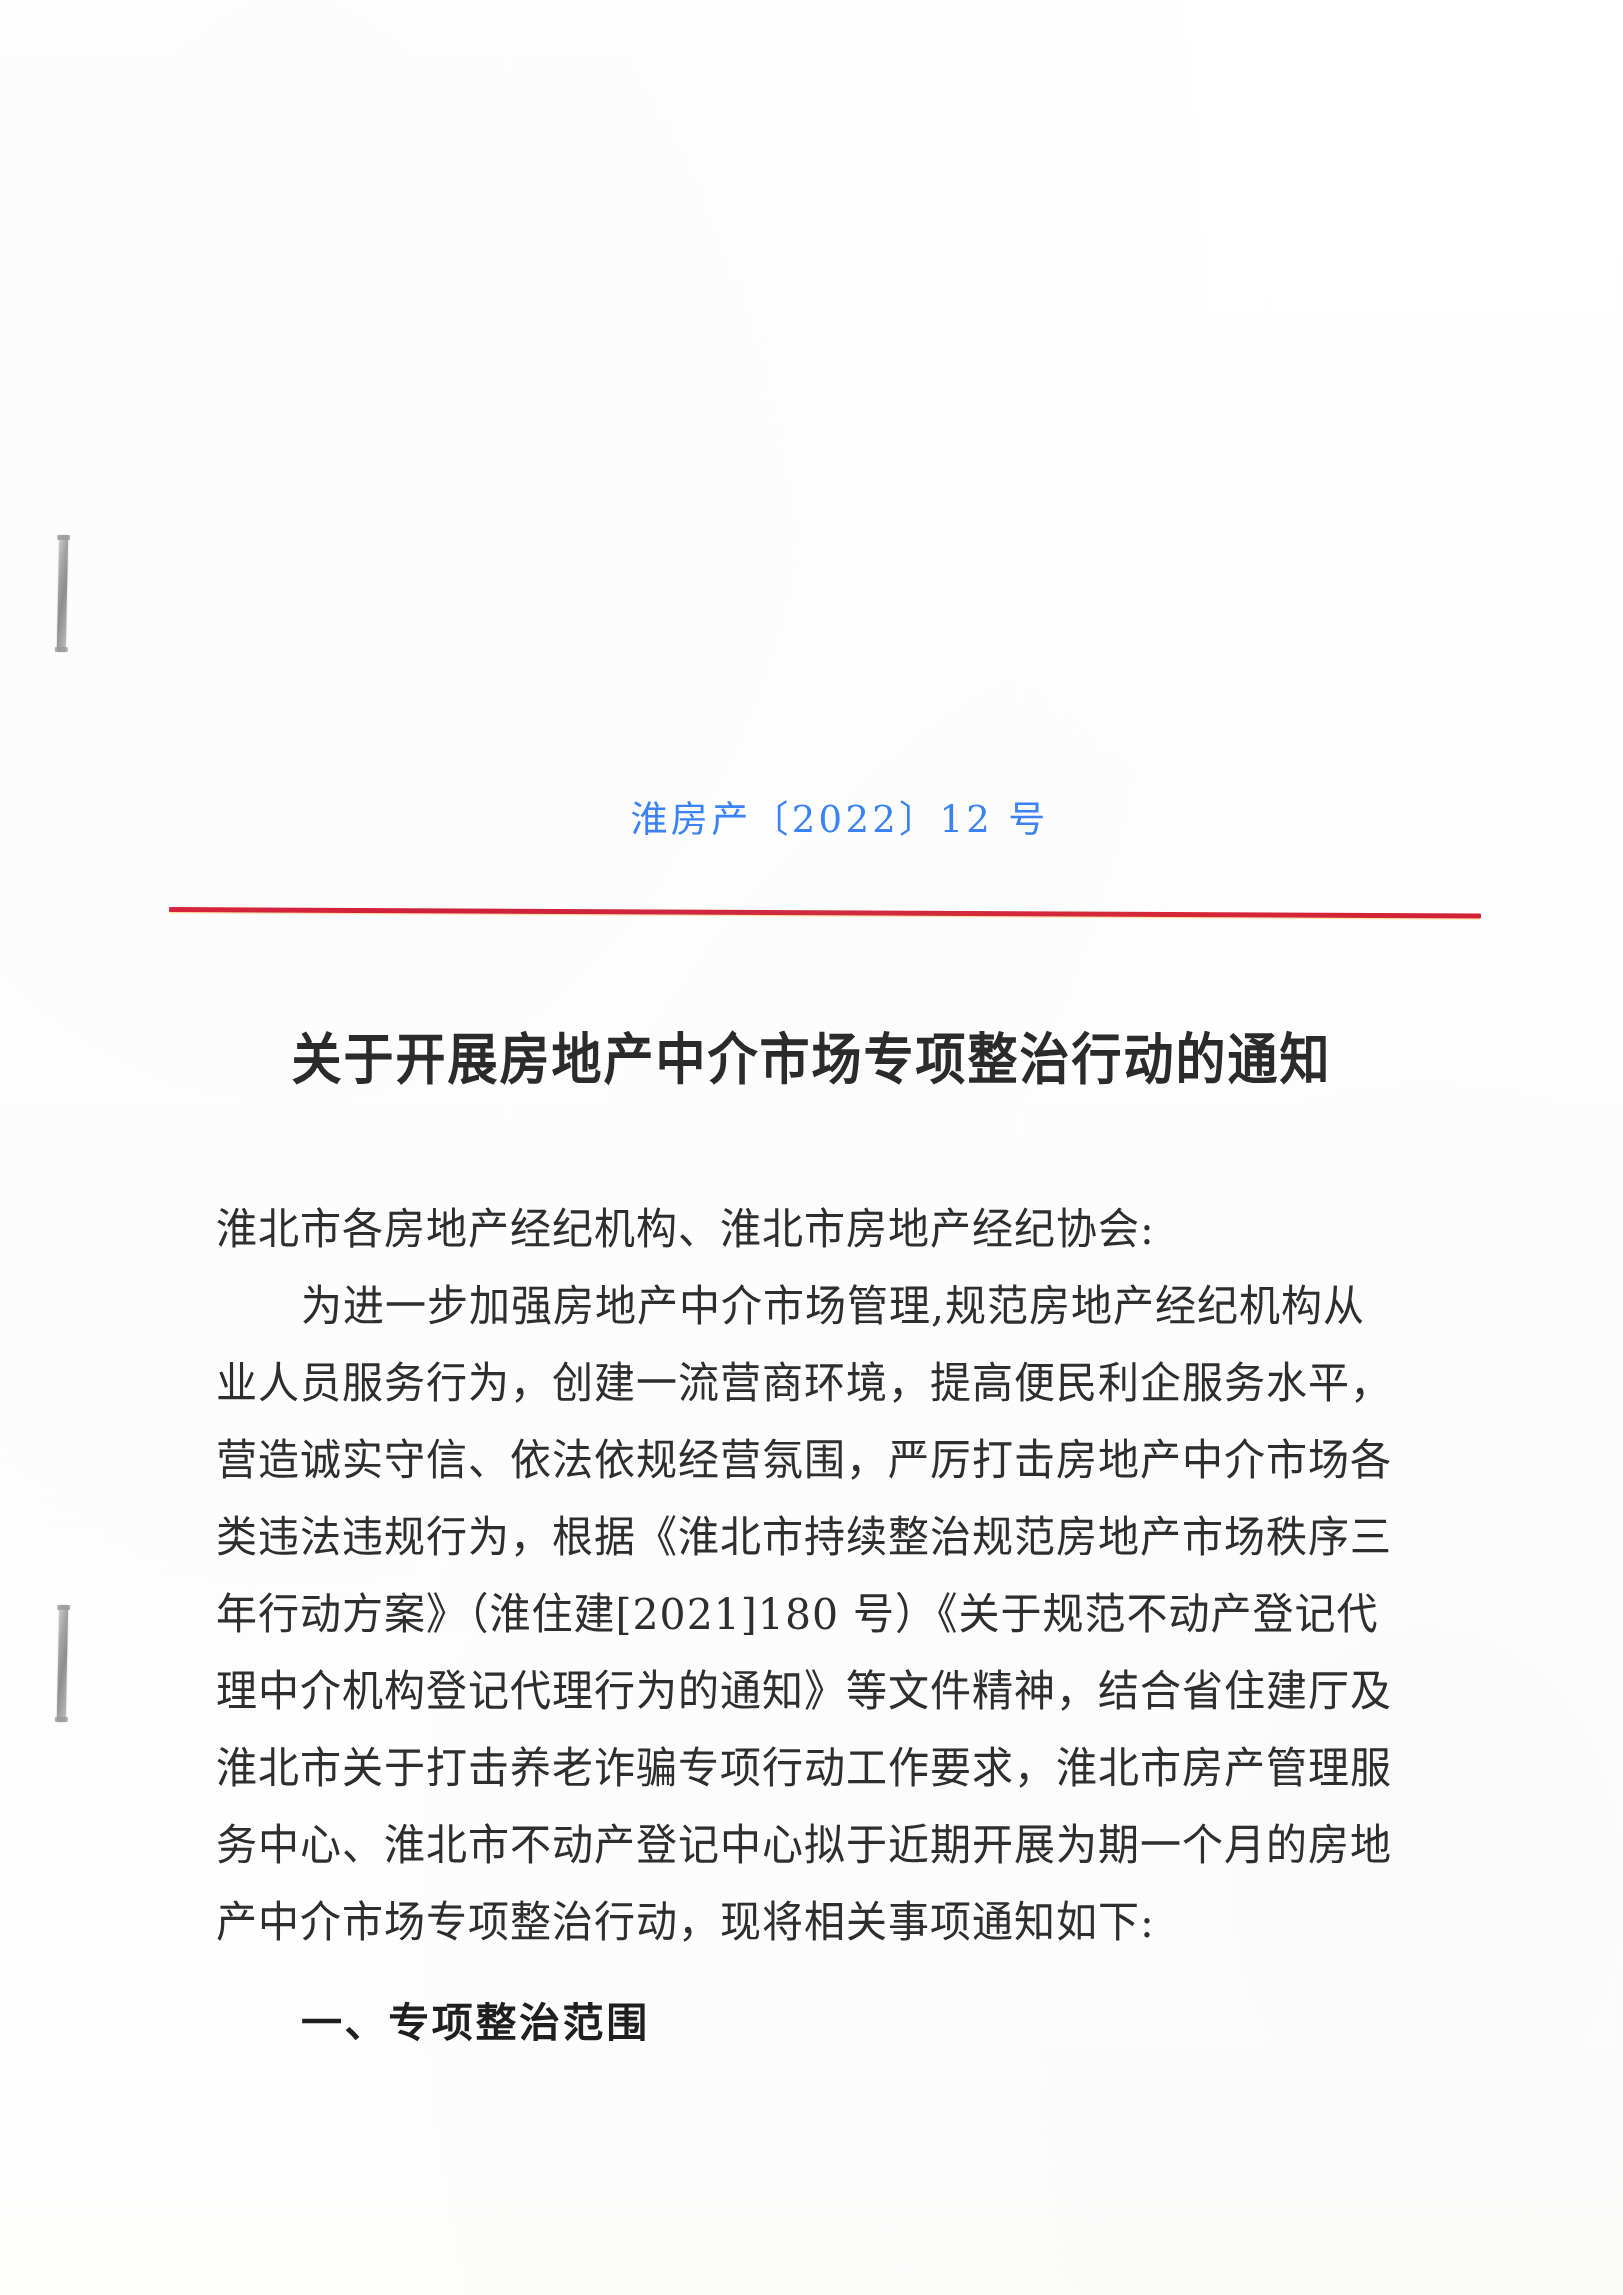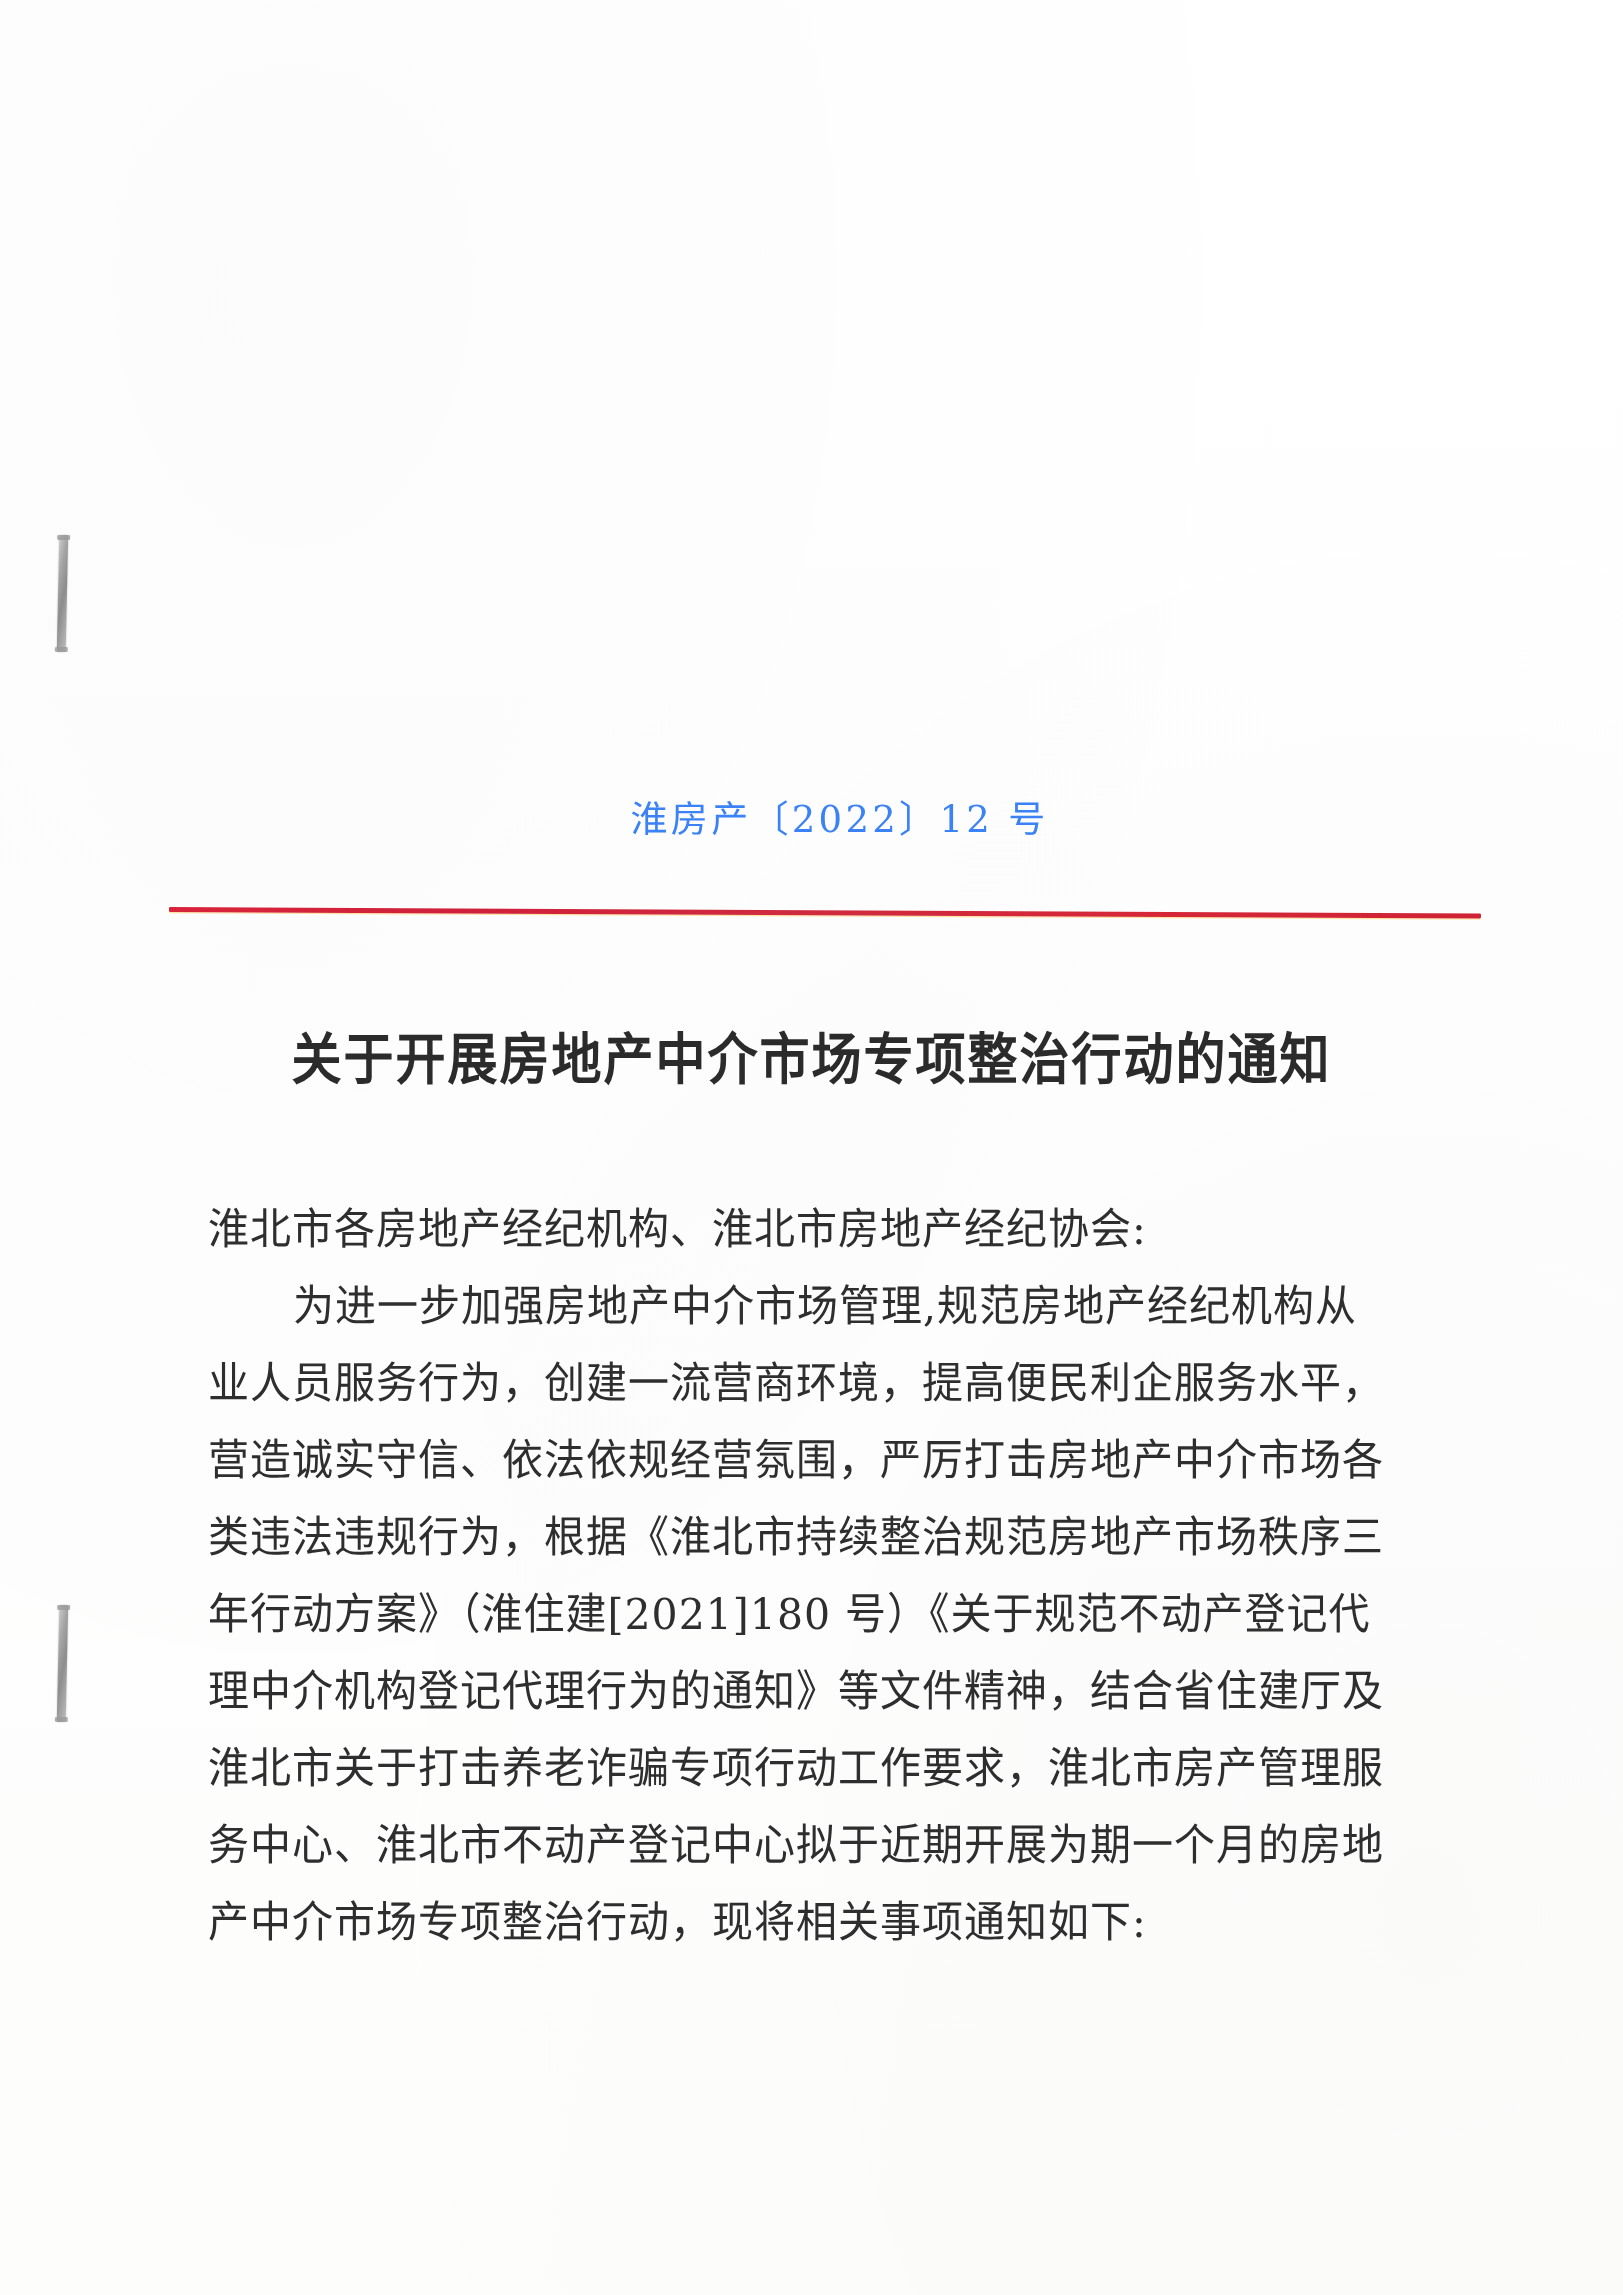--- a/index.html
+++ b/index.html
@@ -152,21 +152,21 @@
     letter-spacing: 2px;
     line-height: 1.1;
     white-space: nowrap;
     transform: scaleY(1.12);
     transform-origin: center top;
   }
 
   
   .body-block {
     position: absolute;
-    left: 208px;
+    left: 216px;
     top: 1191px;
     width: 1231px;
   }
   .body-line {
     color: #2e2e2e;
     font-family: "DejaVu Serif", "Liberation Serif", serif;
     font-size: 41px;
     line-height: 77px;
     letter-spacing: 1px;
     white-space: nowrap;
@@ -210,17 +210,18 @@
     <div class="body-line indent-2">为进一步加强房地产中介市场管理,规范房地产经纪机构从</div>
     <div class="body-line">业人员服务行为，创建一流营商环境，提高便民利企服务水平，</div>
     <div class="body-line">营造诚实守信、依法依规经营氛围，严厉打击房地产中介市场各</div>
     <div class="body-line">类违法违规行为，根据《淮北市持续整治规范房地产市场秩序三</div>
     <div class="body-line">年行动方案》（淮住建[2021]180 号）《关于规范不动产登记代</div>
     <div class="body-line">理中介机构登记代理行为的通知》等文件精神，结合省住建厅及</div>
     <div class="body-line">淮北市关于打击养老诈骗专项行动工作要求，淮北市房产管理服</div>
     <div class="body-line">务中心、淮北市不动产登记中心拟于近期开展为期一个月的房地</div>
     <div class="body-line">产中介市场专项整治行动，现将相关事项通知如下:</div>
 
+    <div class="section-heading">一、专项整治范围</div>
 
   </div>
 
 </div>
 
 
 </body></html>

